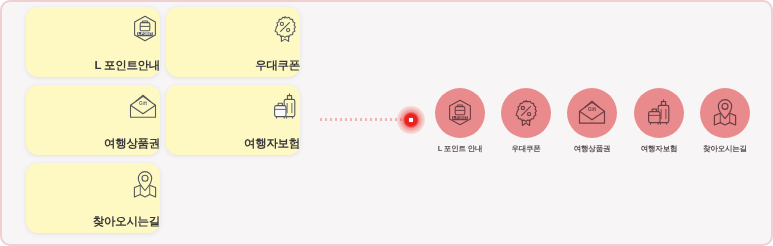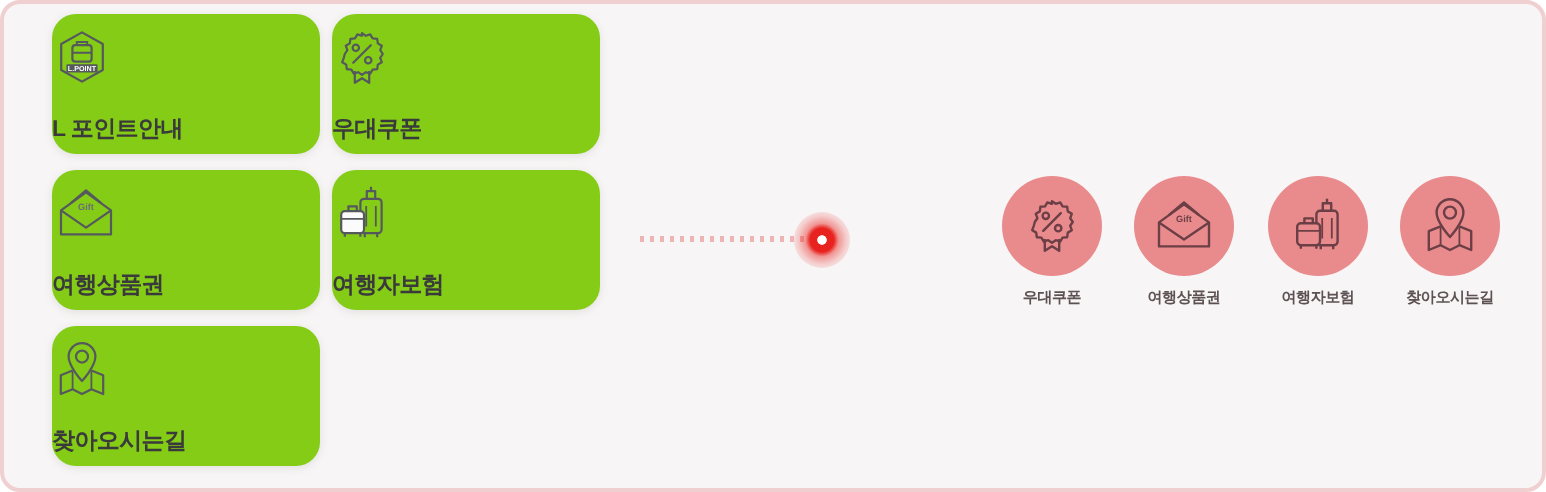--- a/index.html
+++ b/index.html
@@ -29,26 +29,26 @@
     position: absolute;
     left: 24px;
     top: 5px;
     width: 280px;
     height: 236px;
   }
   .card {
     position: absolute;
     width: 134px;
     height: 70px;
-    background: #84cc16;
+    background: #fef9c3;
     border-radius: 12px;
     box-shadow: 0 1px 4px rgba(130,120,120,0.17);
     display: flex;
     flex-direction: column;
-    align-items: flex-start;
+    align-items: flex-end;
     justify-content: center;
     gap: 12px;
   }
   .card .card-icon {
     height: 32px;
     display: flex;
     align-items: center;
     justify-content: center;
     margin-bottom: 1px;
   }
@@ -210,20 +210,33 @@
       <span class="card-label">찾아오시는길</span>
     </div>
 
   </div>
 
   <div class="connector"></div>
   <div class="glow-dot"></div>
 
   <div class="circle-row">
 
+    <div class="circle-item p0">
+      <span class="bubble">
+        <svg width="30" height="30" viewBox="0 0 30 30" fill="none" stroke="#6b3f45" stroke-width="1.1">
+          <path d="M15 2.2 L25.4 8 V21 L15 26.8 L4.6 21 V8 Z" stroke-linejoin="round"></path>
+          <rect x="10.2" y="8.6" width="9.6" height="8.2" rx="1.4"></rect>
+          <path d="M10.2 12.4 H19.8" stroke-width="1"></path>
+          <path d="M12.4 8.6 V7.0 H17.6 V8.6" stroke-width="1"></path>
+          <rect x="7.2" y="18.1" width="15.6" height="4.2" rx="0.6" fill="#6b3f45" stroke="none"></rect>
+          <text x="15" y="21.4" font-family="'Liberation Sans', sans-serif" font-size="3.6" font-weight="bold" fill="#e98b8d" stroke="none" text-anchor="middle">L.POINT</text>
+        </svg>
+      </span>
+      <span class="bubble-label">L 포인트 안내</span>
+    </div>
 
     <div class="circle-item p1">
       <span class="bubble">
         <svg width="30" height="30" viewBox="0 0 30 30" fill="none" stroke="#6b3f45" stroke-width="1.2">
           <path d="M15 2.6 l1.9 1.3 2.2-.7 1.2 2 2.3 .2 .3 2.3 2 1.2-.8 2.2 1.3 1.9-1.3 1.9 .8 2.2-2 1.2-.3 2.3-2.3 .2-1.2 2-2.2-.7-1.9 1.3-1.9-1.3-2.2 .7-1.2-2-2.3-.2-.3-2.3-2-1.2 .8-2.2L6.4 13l1.3-1.9-.8-2.2 2-1.2 .3-2.3 2.3-.2 1.2-2 2.2 .7z" stroke-linejoin="round"></path>
           <circle cx="11.9" cy="9.9" r="1.6"></circle>
           <circle cx="18.1" cy="16.1" r="1.6"></circle>
           <path d="M19.4 8.6 L10.6 17.4" stroke-linecap="round"></path>
           <path d="M11.4 21.5 V27.4 L15 25.1 L18.6 27.4 V21.5" stroke-linejoin="round"></path>
         </svg>

